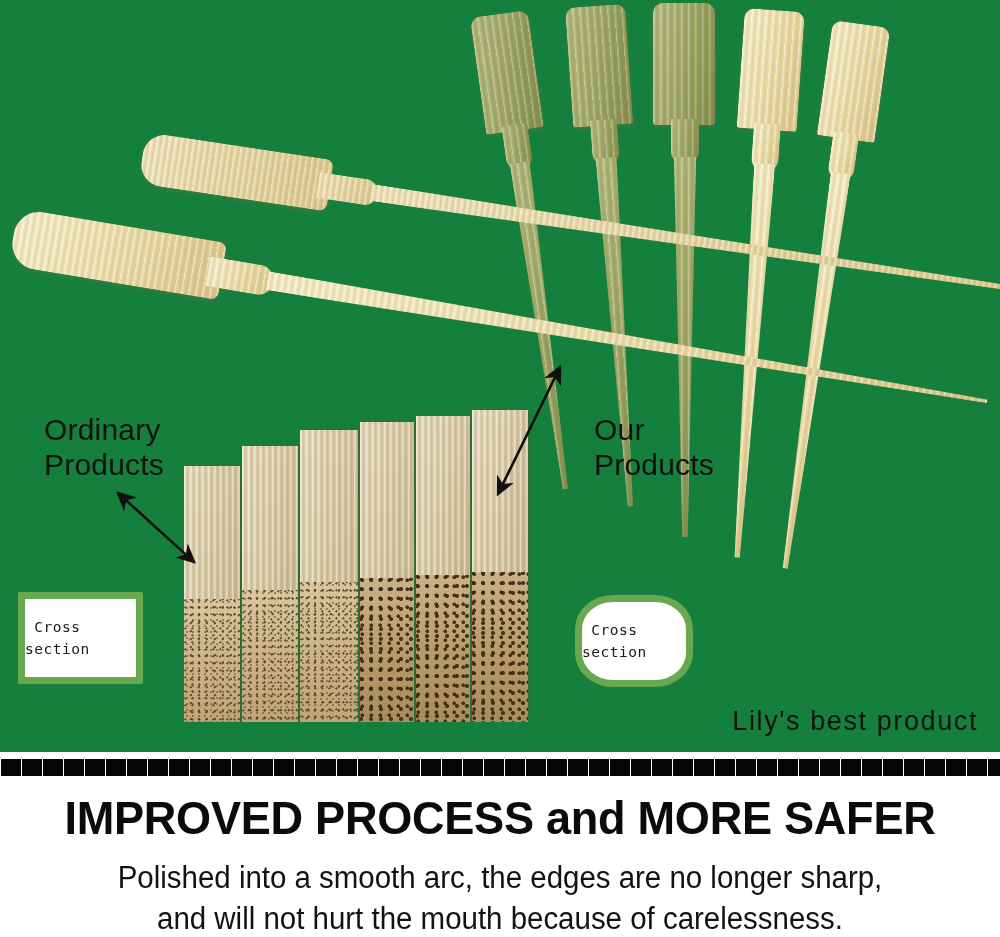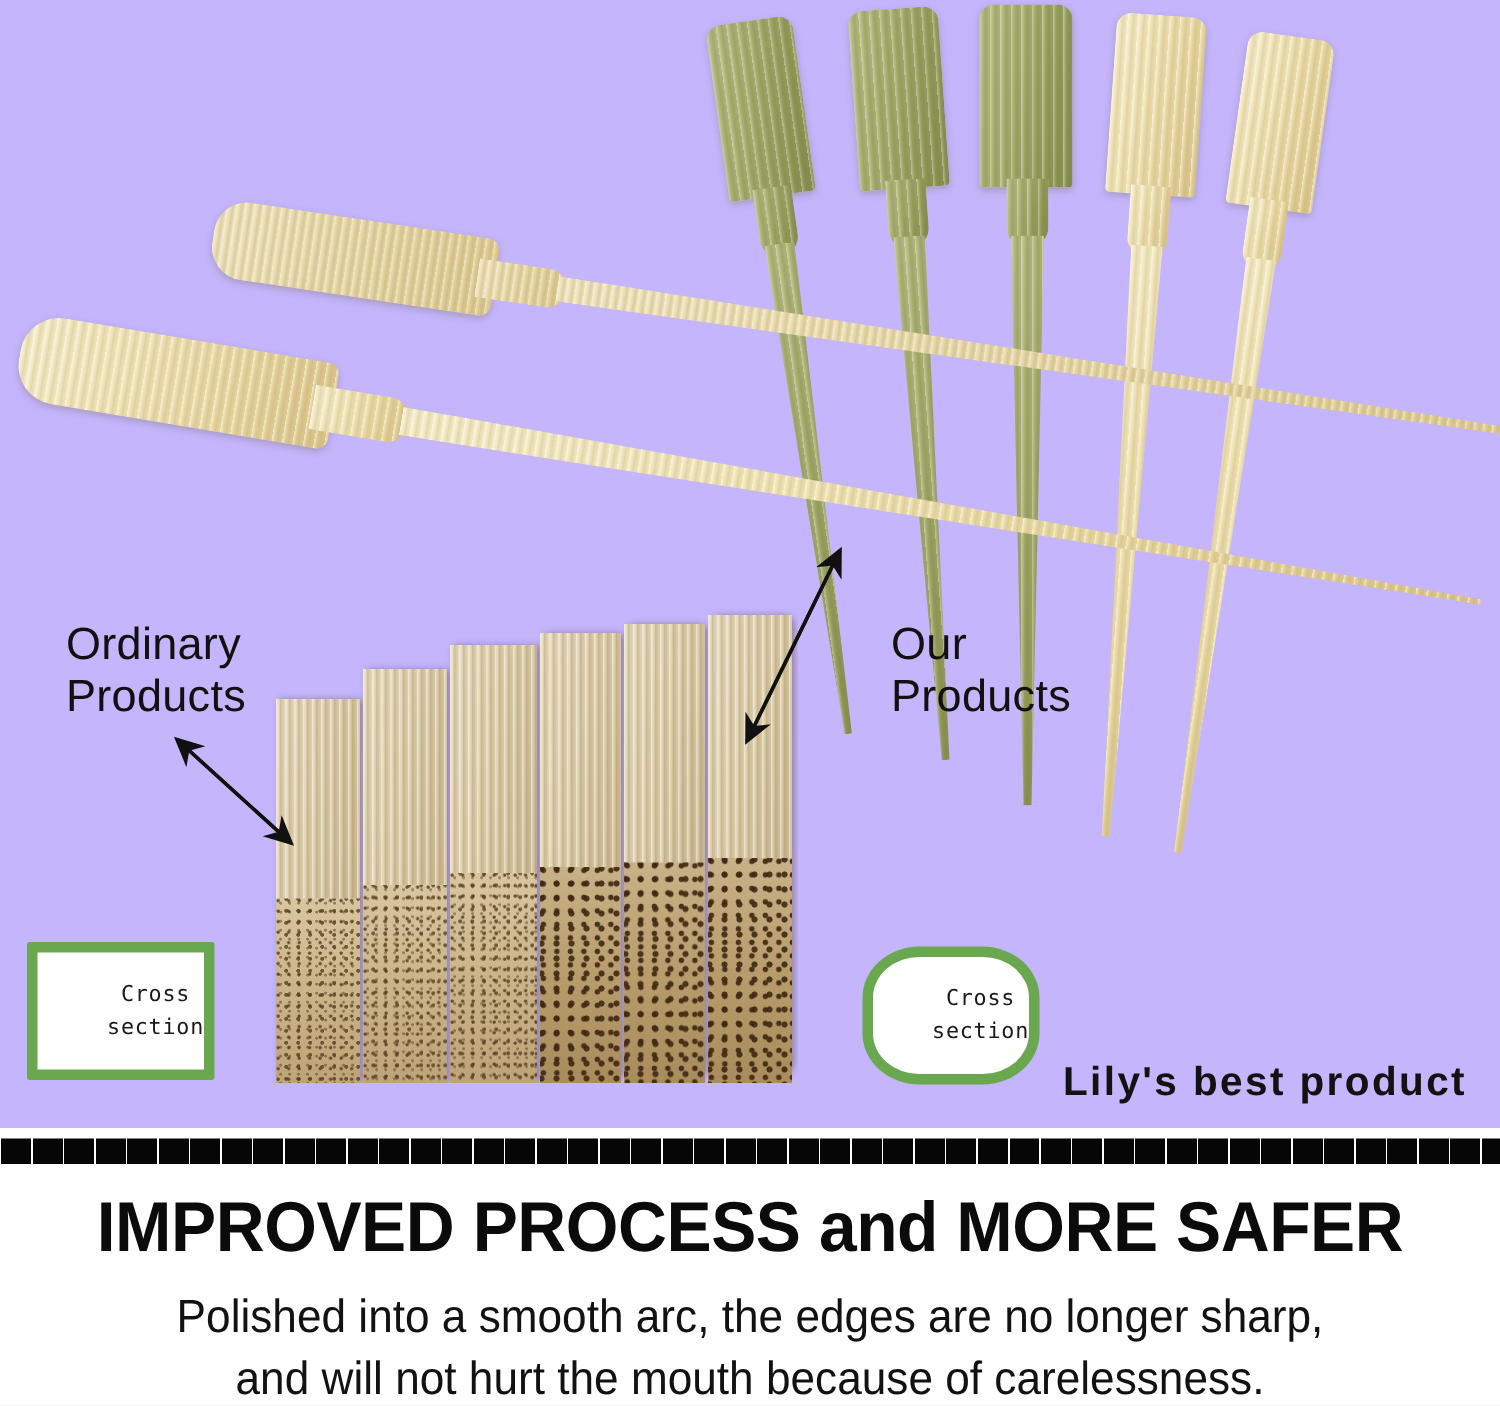--- a/index.html
+++ b/index.html
@@ -4,21 +4,21 @@
 <style>
   html,body{margin:0;padding:0;background:#fff;}
   body{font-family:"Liberation Sans",sans-serif;}
 
   #page{
     position:relative;width:1000px;height:937px;background:#ffffff;
     overflow:hidden;
   }
 
   
-  #photo-stage{position:absolute;left:0;top:0;width:1000px;height:752px;background:#c4b5fd;overflow:hidden;}
+  #photo-stage{position:absolute;left:0;top:0;width:1000px;height:752px;background:#15803d;overflow:hidden;}
 
   
   .paddle{position:absolute;transform-origin:50% 0%;}
   .pad-head{
     position:absolute;left:0;top:0;
     border-radius:10px 10px 3px 3px;
     box-shadow:0 2px 5px rgba(120,110,80,.35);
   }
   .pad-neck{position:absolute;}
   .pad-shaft{position:absolute;}
@@ -85,41 +85,41 @@
   
   .photo-label{
     position:absolute;color:#111;font-family:"Liberation Sans",sans-serif;
     font-size:30px;line-height:1.17;font-weight:400;letter-spacing:.2px;
     white-space:pre-line;
   }
 
   
   .xs-box{
     position:absolute;box-sizing:border-box;background:#fff;
-    display:flex;align-items:center;justify-content:flex-end;margin-top:36px;
+    display:flex;align-items:center;justify-content:flex-start;
   }
   .xs-box .xs-text{
     font-family:"DejaVu Sans Mono","Liberation Mono",monospace;
     font-size:14.5px;line-height:1.55;color:#1a1a1a;text-align:center;
     letter-spacing:.5px;white-space:pre-line;
   }
   #xs-left{
     left:18px;top:592px;width:125px;height:92px;
     border:7px solid #6aa84f;border-radius:2px;
   }
   #xs-right{
     left:575px;top:595px;width:118px;height:92px;
     border:7px solid #6aa84f;border-radius:38px/34px;
   }
 
   
   #brand{
     position:absolute;right:22px;top:706px;
     font-family:"Liberation Sans",sans-serif;
-    font-size:27px;font-weight:700;color:#121212;letter-spacing:1.6px;
+    font-size:27px;font-weight:400;color:#121212;letter-spacing:1.6px;
     white-space:nowrap;
   }
 
   
   #divider{
     position:absolute;left:0;top:759px;width:1000px;height:17px;
     background:
       repeating-linear-gradient(90deg,
         #ffffff 0px, #ffffff 1px,
         #060606 1px, #060606 21px);

